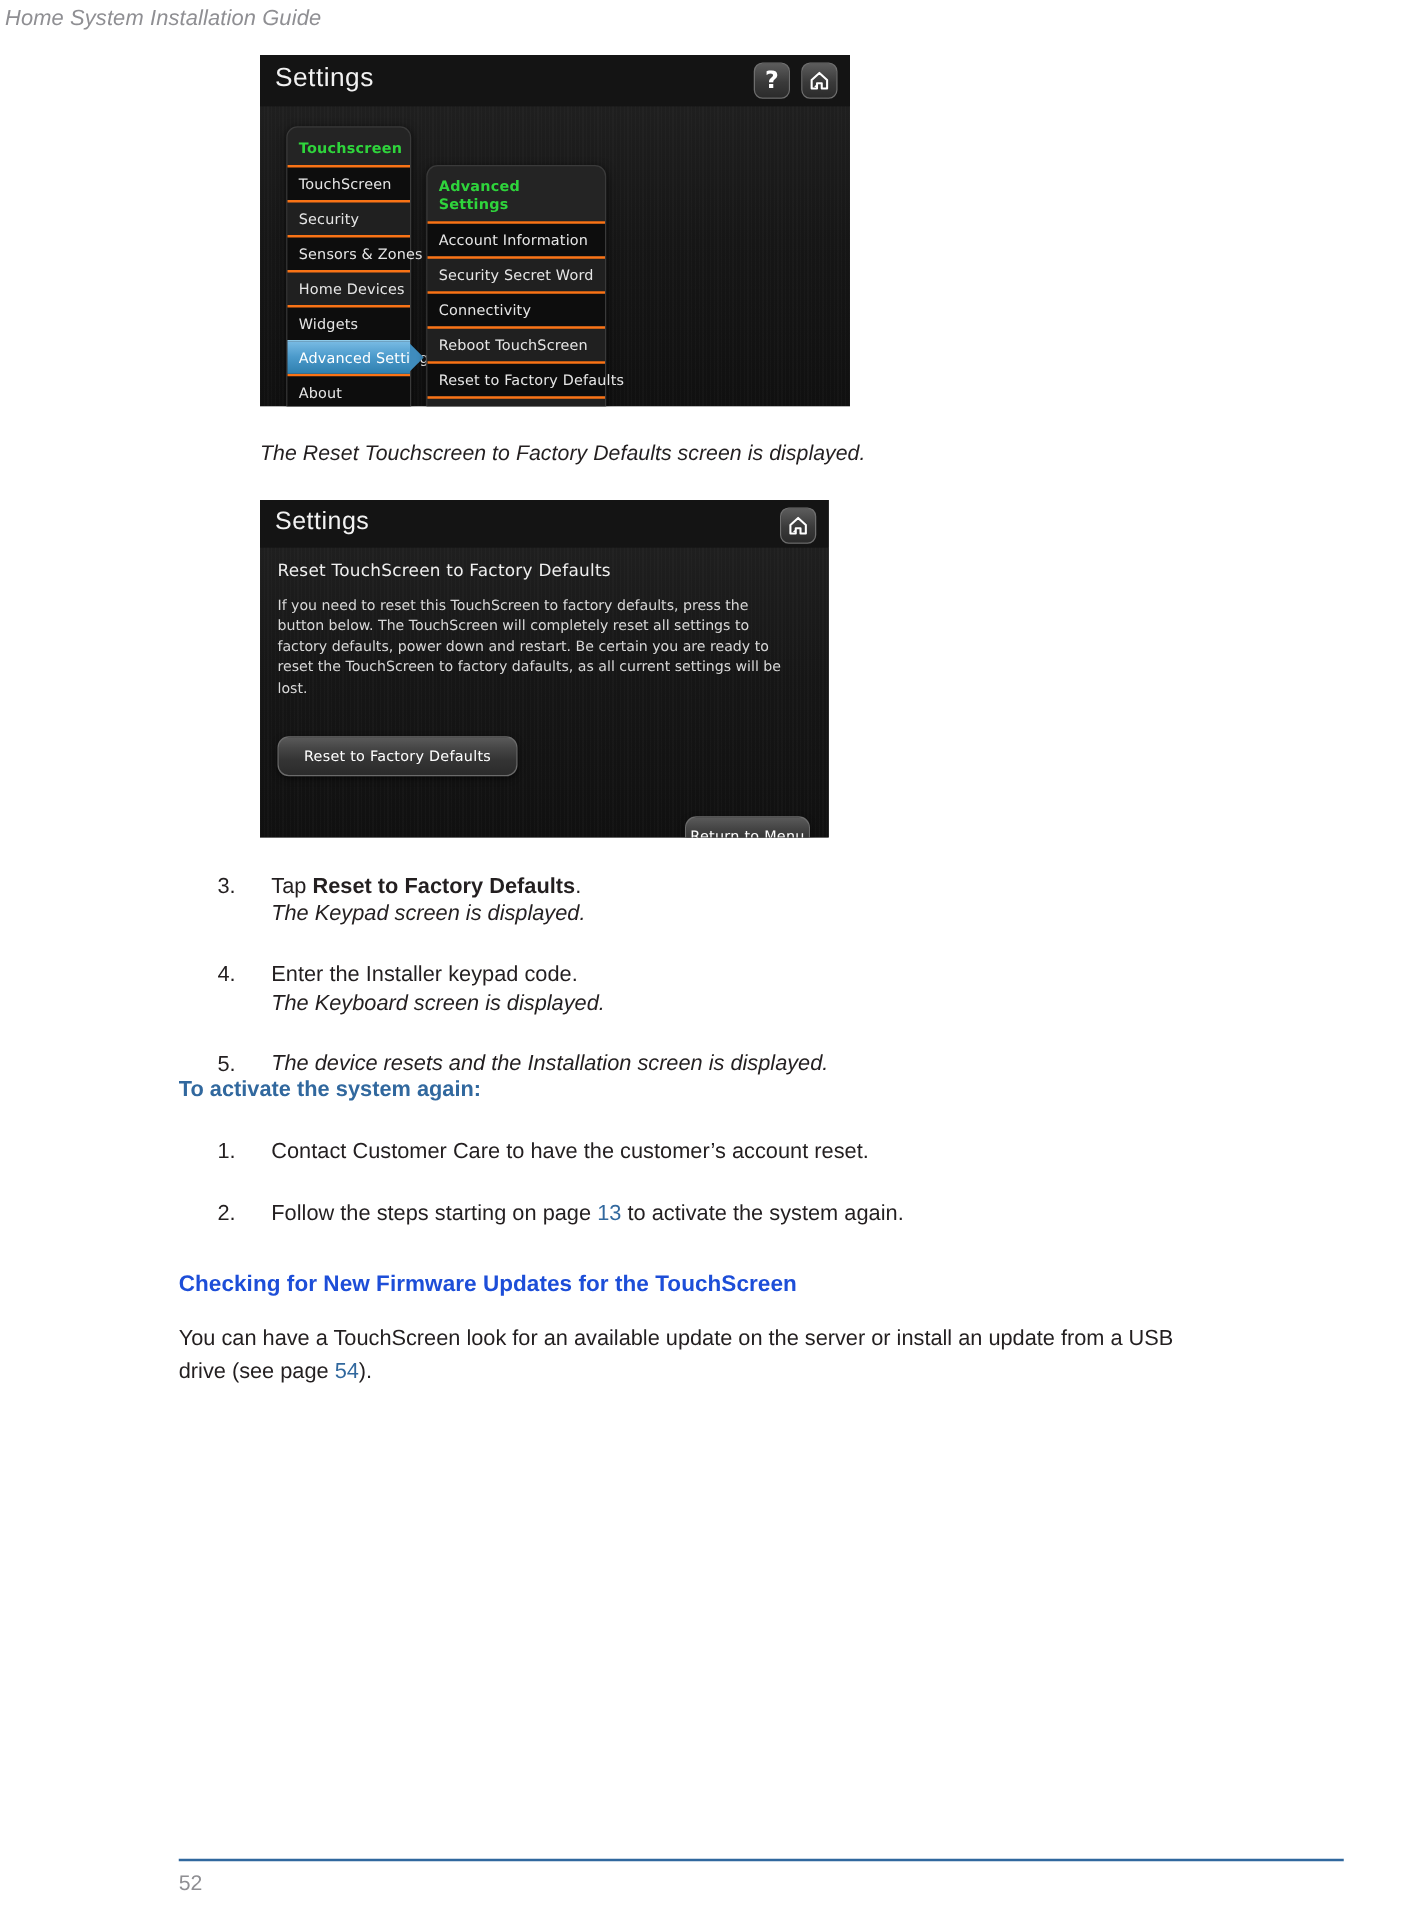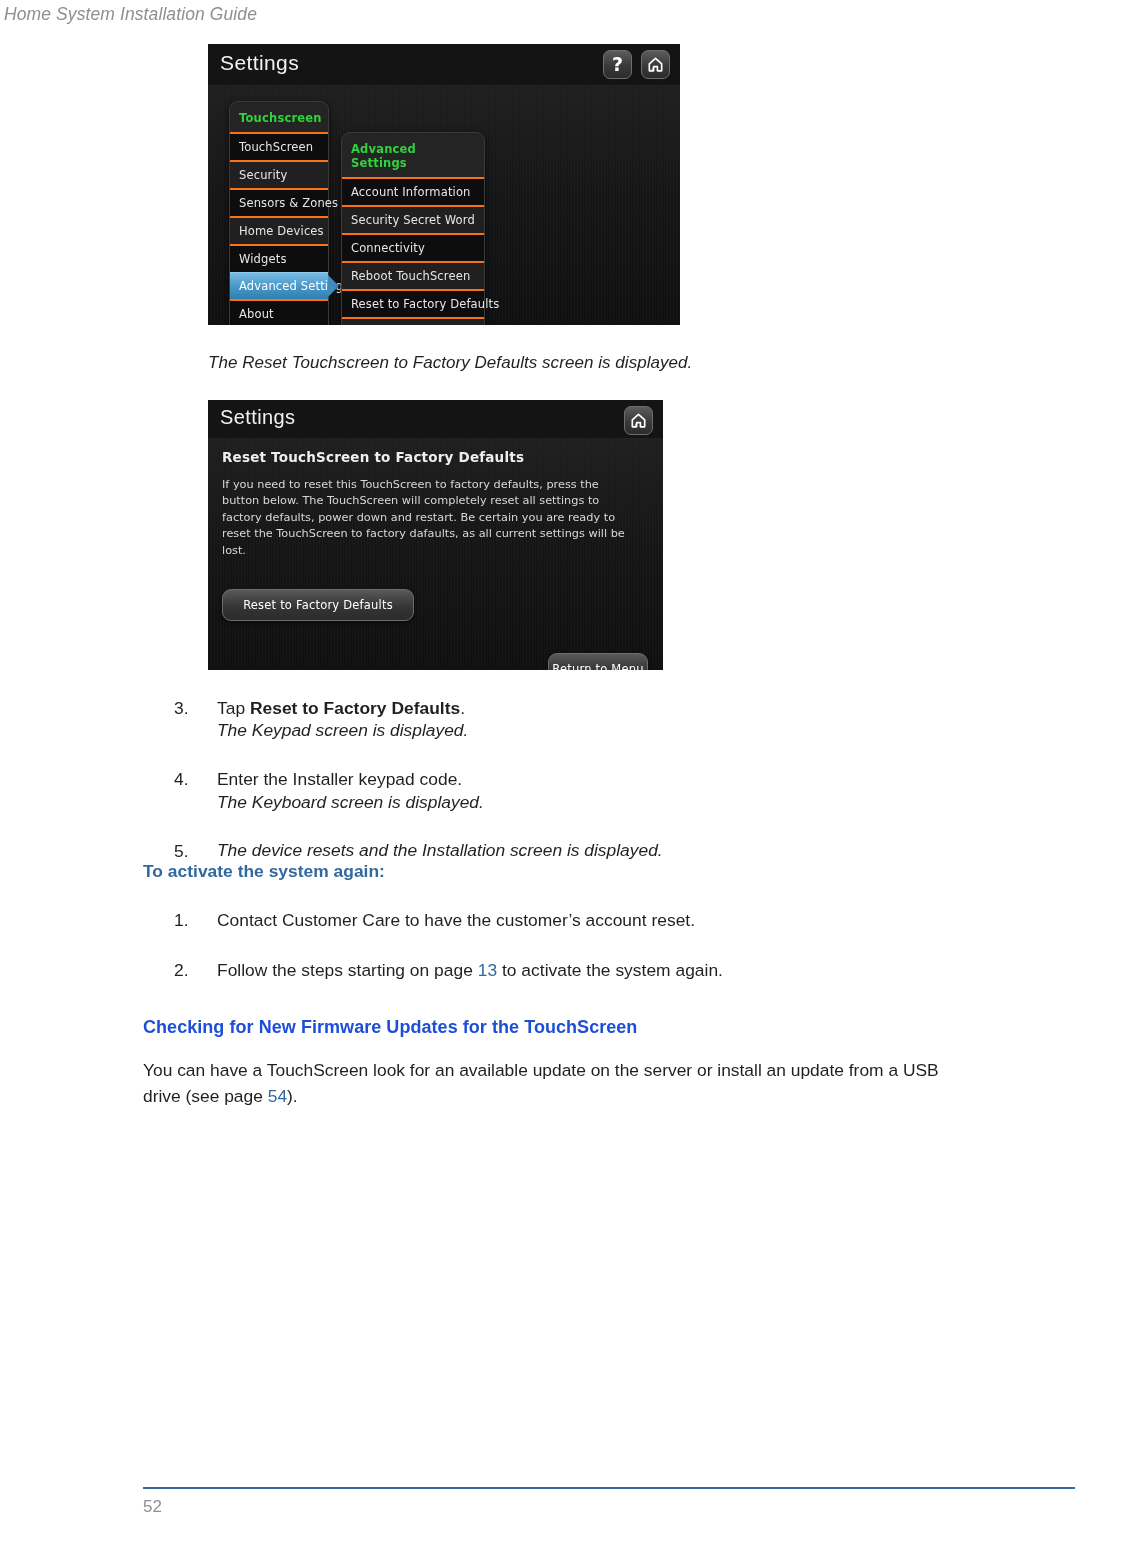--- a/index.html
+++ b/index.html
@@ -173,21 +173,21 @@
     overflow: hidden;
   }
   .fig2 .ts-titlebar { height: 38px; }
   .fig2 .ts-title { top: 6px; font-size: 20px; }
   .fig2 .ts-body { top: 38px; }
   .reset-head {
     position: absolute;
     left: 14px;
     top: 11px;
     color: #efefef;
-    font-weight: bold;
+    font-weight: normal;
     font-size: 13.5px;
     font-family: "DejaVu Sans", sans-serif;
     letter-spacing: 0.2px;
   }
   .reset-para {
     position: absolute;
     left: 14px;
     top: 39px;
     width: 416px;
     color: #d8d8d8;

